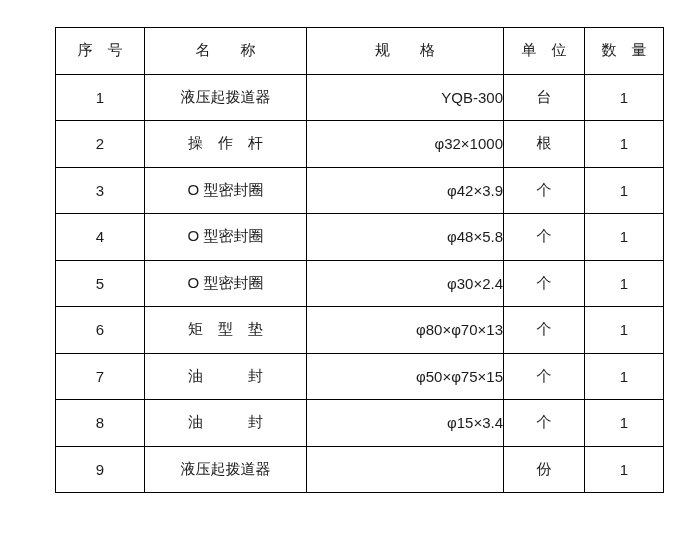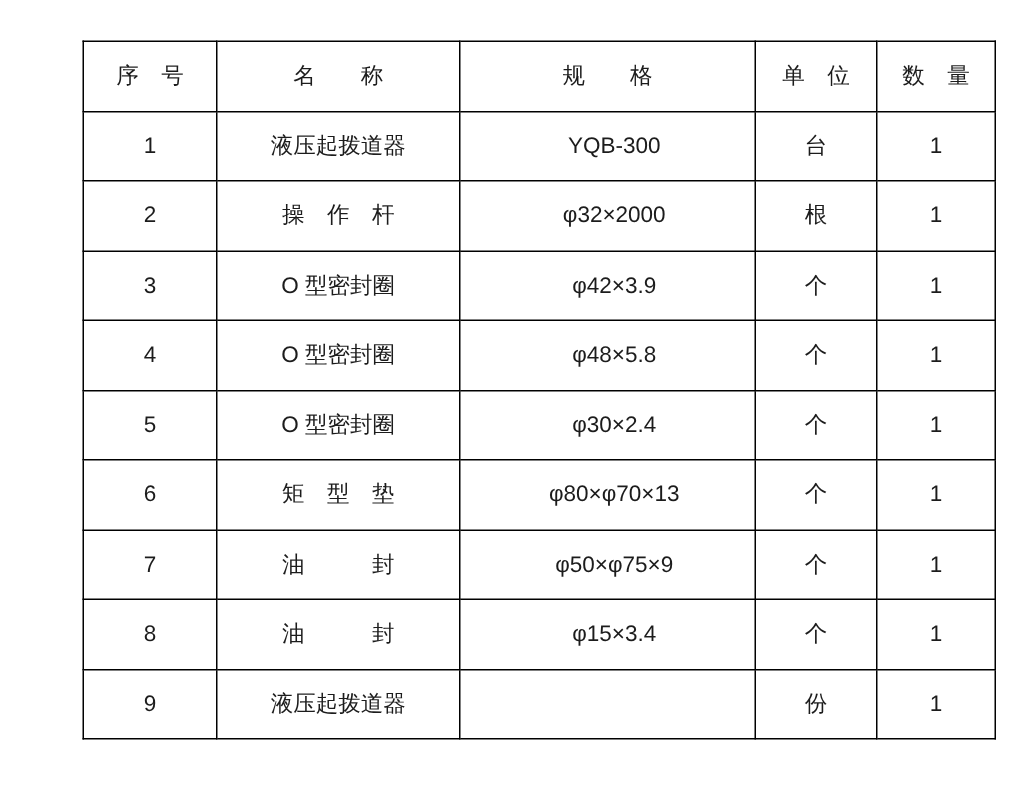--- a/index.html
+++ b/index.html
@@ -40,21 +40,21 @@
     font-size: 15px;
     font-weight: normal;
     color: #1c1c1c;
     text-align: center;
     vertical-align: middle;
     padding: 0;
     overflow: hidden;
     white-space: nowrap;
   }
   table.parts td.spec {
-    text-align: center;
+    text-align: right;
     padding-left: 9px;
   }
 </style>
 </head>
 <body>
 
 <div class="page">
   <table class="parts">
     <colgroup>
       <col class="c-index">
@@ -76,21 +76,21 @@
         <tr>
     <td>1</td>
     <td>液压起拨道器</td>
     <td class="spec">YQB-300</td>
     <td>台</td>
     <td>1</td>
   </tr>
         <tr>
     <td>2</td>
     <td>操　作　杆</td>
-    <td class="spec">φ32×2000</td>
+    <td class="spec">φ32×1000</td>
     <td>根</td>
     <td>1</td>
   </tr>
         <tr>
     <td>3</td>
     <td>O 型密封圈</td>
     <td class="spec">φ42×3.9</td>
     <td>个</td>
     <td>1</td>
   </tr>
@@ -111,21 +111,21 @@
         <tr>
     <td>6</td>
     <td>矩　型　垫</td>
     <td class="spec">φ80×φ70×13</td>
     <td>个</td>
     <td>1</td>
   </tr>
         <tr>
     <td>7</td>
     <td>油　　　封</td>
-    <td class="spec">φ50×φ75×9</td>
+    <td class="spec">φ50×φ75×15</td>
     <td>个</td>
     <td>1</td>
   </tr>
         <tr>
     <td>8</td>
     <td>油　　　封</td>
     <td class="spec">φ15×3.4</td>
     <td>个</td>
     <td>1</td>
   </tr>

